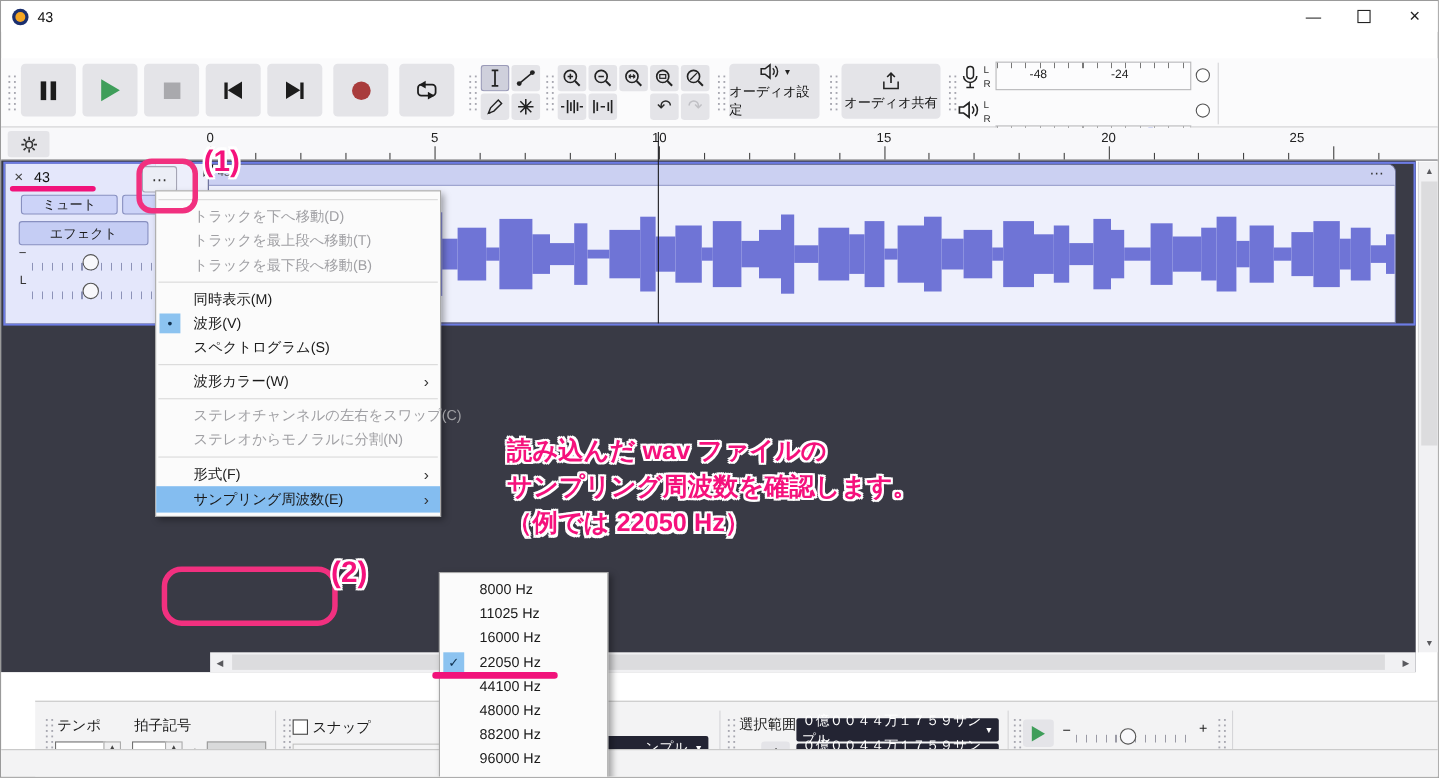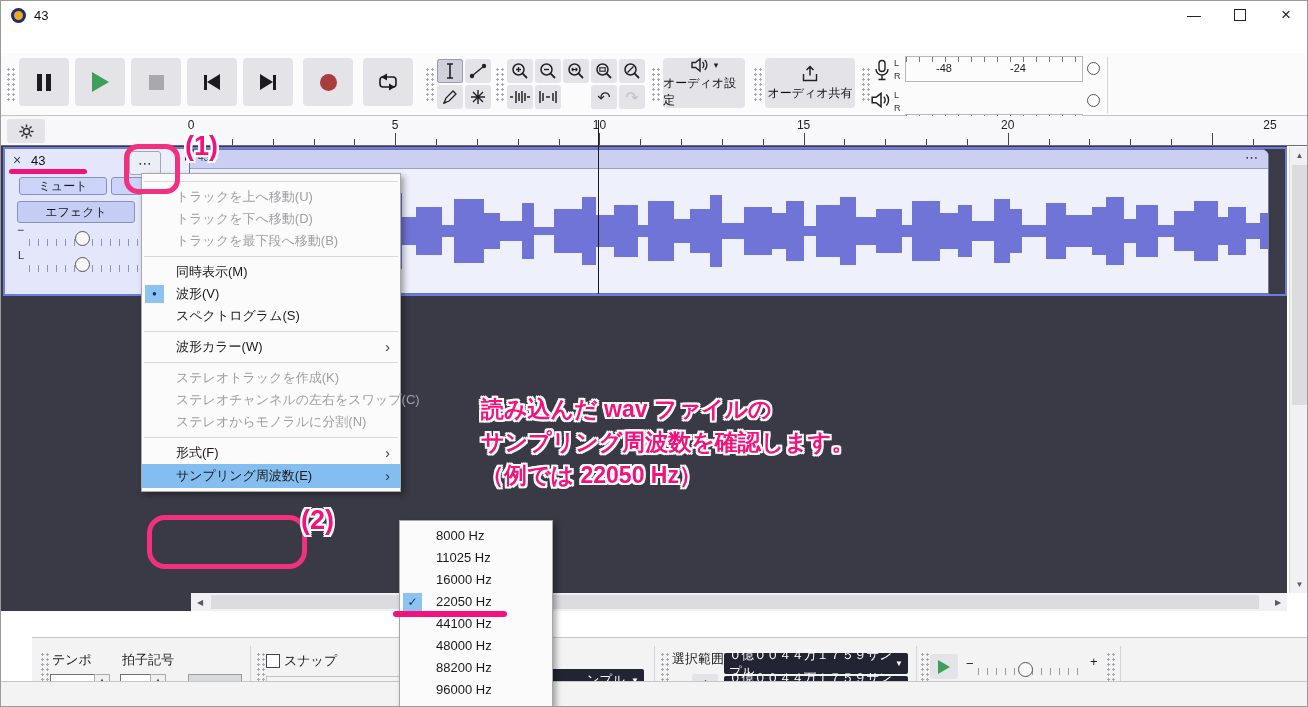--- a/index.html
+++ b/index.html
@@ -305,21 +305,21 @@
         <div class="tick" style="left: 1088.48px; top: 23px; height: 6px;"></div>
         <div class="tick" style="left: 1129.32px; top: 23px; height: 6px;"></div>
         <div class="tick" style="left: 1170.16px; top: 23px; height: 6px;"></div>
         <div class="tick" style="left: 1211px; top: 17px; height: 12px;"></div>
         <div class="tick" style="left: 1251.84px; top: 23px; height: 6px;"></div>
         <span class="rlabel" style="left: 190px;">0</span>
         <span class="rlabel" style="left: 394.2px;">5</span>
         <span class="rlabel" style="left: 598.4px;">10</span>
         <span class="rlabel" style="left: 802.6px;">15</span>
         <span class="rlabel" style="left: 1006.8px;">20</span>
-        <span class="rlabel" style="left: 1269px; text-align: center;">25</span>
+        <span class="rlabel" style="left: 1178px; text-align: center;">25</span>
       </div>
   </div>
 
   <div class="abs trackarea"></div>
   <div class="abs trackrow"></div>
 
   <div class="abs panel">
     <span class="abs" style="left:8px;top:3px;font-size:14px;color:#444;">×</span>
     <span class="abs" style="left:26px;top:4px;font-size:13px;color:#111;">43</span>
     <div class="abs pbtn" style="left:14px;top:28px;width:88px;height:18px;">
@@ -496,31 +496,30 @@
     
     
     
     
     
     
   </div>
 
   <div class="abs popup" style="left:140px;top:172px;width:260px;padding:3px 0;z-index:40;">
       <div class="m-sep"></div>
-      <div class="m-item dis"><span>トラックを上へ移動(U)</span></div>
       <div class="m-item dis"><span>トラックを下へ移動(D)</span></div>
+      <div class="m-item dis"><span>トラックを最上段へ移動(T)</span></div>
       <div class="m-item dis"><span>トラックを最下段へ移動(B)</span></div>
       <div class="m-sep"></div>
       <div class="m-item"><span>同時表示(M)</span></div>
       <div class="m-item"><span>波形(V)</span><span class="m-icn" style="font-size: 8px;">●</span></div>
       <div class="m-item"><span>スペクトログラム(S)</span></div>
       <div class="m-sep"></div>
       <div class="m-item"><span>波形カラー(W)</span><span class="m-arrow">›</span></div>
       <div class="m-sep"></div>
-      <div class="m-item dis"><span>ステレオトラックを作成(K)</span></div>
       <div class="m-item dis"><span>ステレオチャンネルの左右をスワップ(C)</span></div>
       <div class="m-item dis"><span>ステレオからモノラルに分割(N)</span></div>
       <div class="m-sep"></div>
       <div class="m-item"><span>形式(F)</span><span class="m-arrow">›</span></div>
       <div class="m-item hl"><span>サンプリング周波数(E)</span><span class="m-arrow">›</span></div>
     </div>
 
   <div class="abs popup" style="left:398px;top:519px;width:154px;height:200px;padding:4px 0;z-index:50;overflow:hidden;">
       <div class="sm-item"><span>8000 Hz</span></div>
       <div class="sm-item"><span>11025 Hz</span></div>
@@ -531,19 +530,19 @@
       <div class="sm-item"><span>88200 Hz</span></div>
       <div class="sm-item"><span>96000 Hz</span></div>
     </div>
 
   <div class="ring" style="left:123px;top:143px;width:46px;height:40px;border-radius:14px;z-index:60;"></div>
   <span class="pinktext" style="left:184px;top:130px;font-size:27px;z-index:60;">(1)</span>
   <div class="pbar" style="left:8px;top:168px;width:78px;height:5px;z-index:60;"></div>
   <div class="ring" style="left:146px;top:514px;width:150px;height:44px;border-radius:18px;z-index:60;"></div>
   <span class="pinktext" style="left:300px;top:504px;font-size:27px;z-index:60;">(2)</span>
   <div class="pbar" style="left:392px;top:610px;width:114px;height:6px;z-index:60;"></div>
-  <div class="abs" style="left:480px;top:392px;line-height:33px;z-index:30;">
+  <div class="abs" style="left:460px;top:392px;line-height:33px;z-index:30;">
       <div class="pinktext" style="position: static; font-size: 23px;">読み込んだ wav ファイルの</div>
       <div class="pinktext" style="position: static; font-size: 23px;">サンプリング周波数を確認します。</div>
       <div class="pinktext" style="position: static; font-size: 23px;">（例では 22050 Hz）</div>
     </div>
 
 </div>
 
 </body></html>

